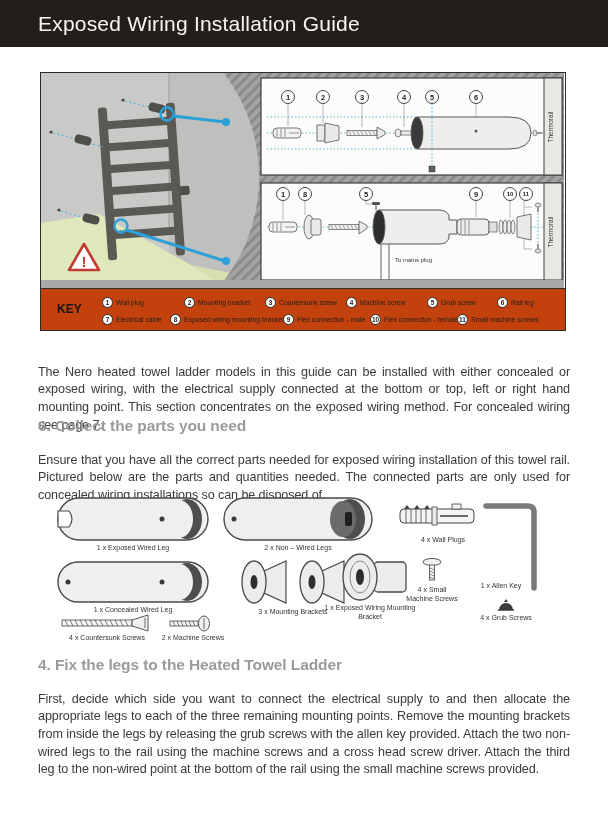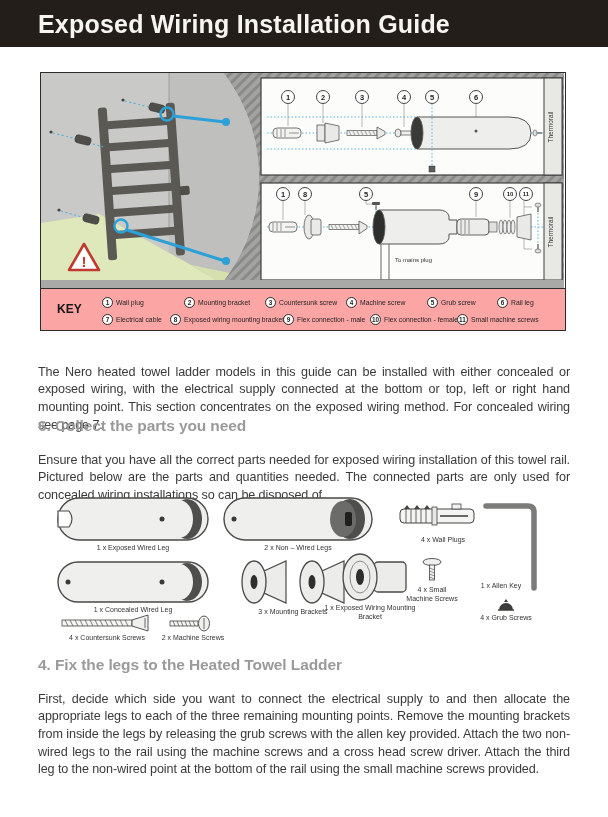--- a/index.html
+++ b/index.html
@@ -3,30 +3,30 @@
 <meta charset="utf-8">
 <style>
   html,body{margin:0;padding:0;}
   body{
     width:608px;height:817px;position:relative;background:#ffffff;
     font-family:"Liberation Sans",sans-serif;overflow:hidden;
   }
   .header{position:absolute;left:0;top:0;width:608px;height:47px;background:#241e1b;}
   .header .title{
     position:absolute;left:38px;top:50%;transform:translateY(-50%);
-    color:#f7f5f2;font-size:25px;letter-spacing:.2px;font-weight:700;white-space:nowrap;
+    color:#f7f5f2;font-size:21px;letter-spacing:.2px;font-weight:400;white-space:nowrap;
   }
   .figure{
     position:absolute;left:40px;top:72px;width:526px;height:259px;
     border:1.5px solid #2b2b2b;box-sizing:border-box;background:#fff;
   }
   .scene{position:absolute;left:0;top:0;}
   .keyband{
     position:absolute;left:0;bottom:0;width:100%;height:42px;
-    background:#fca5a5;border-top:1.2px solid #2f2f2f;box-sizing:border-box;
+    background:#c2410c;border-top:1.2px solid #2f2f2f;box-sizing:border-box;
   }
   .kt{position:absolute;left:16px;top:13px;font-size:12px;font-weight:bold;color:#161616;}
   .kitem{position:absolute;height:12px;display:flex;align-items:center;gap:3px;
     font-size:6.8px;color:#1f1f1f;white-space:nowrap;}
   .kitem.r1{top:7px;} .kitem.r2{top:24px;}
   .knum{width:11px;height:11px;border:1px solid #2a2a2a;border-radius:50%;background:#fdfdfc;
     font-size:6.4px;font-weight:bold;display:flex;align-items:center;justify-content:center;
     box-sizing:border-box;flex:0 0 auto;}
   .para{position:absolute;left:38px;width:532px;font-size:12.6px;line-height:17.7px;
     color:#3a3a3a;text-align:justify;letter-spacing:-0.1px;}

